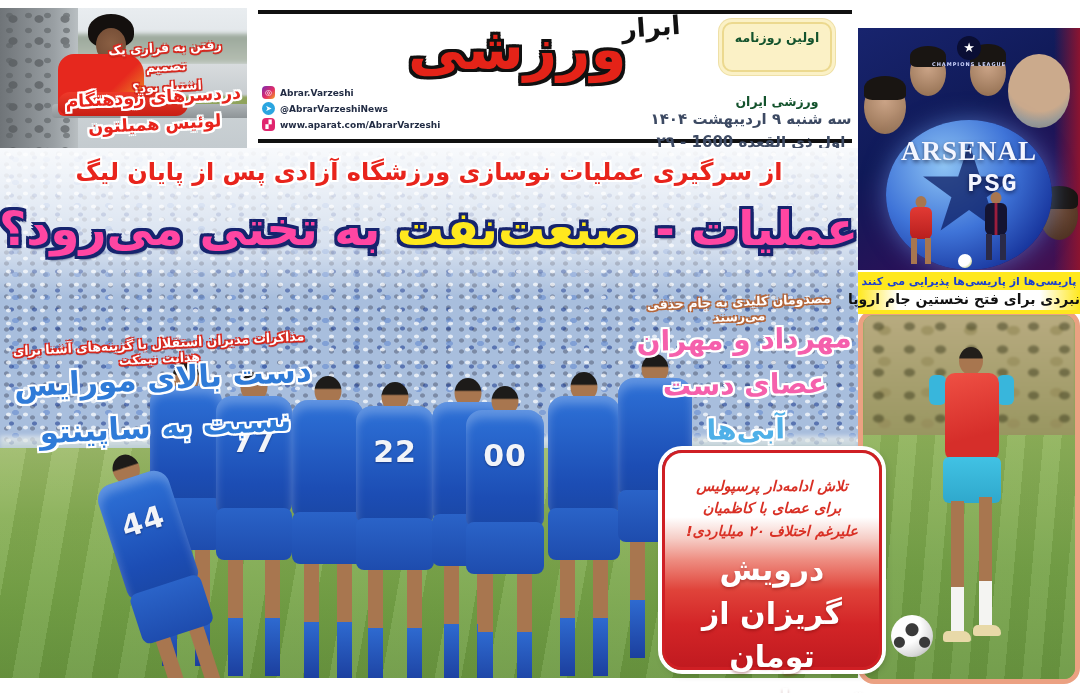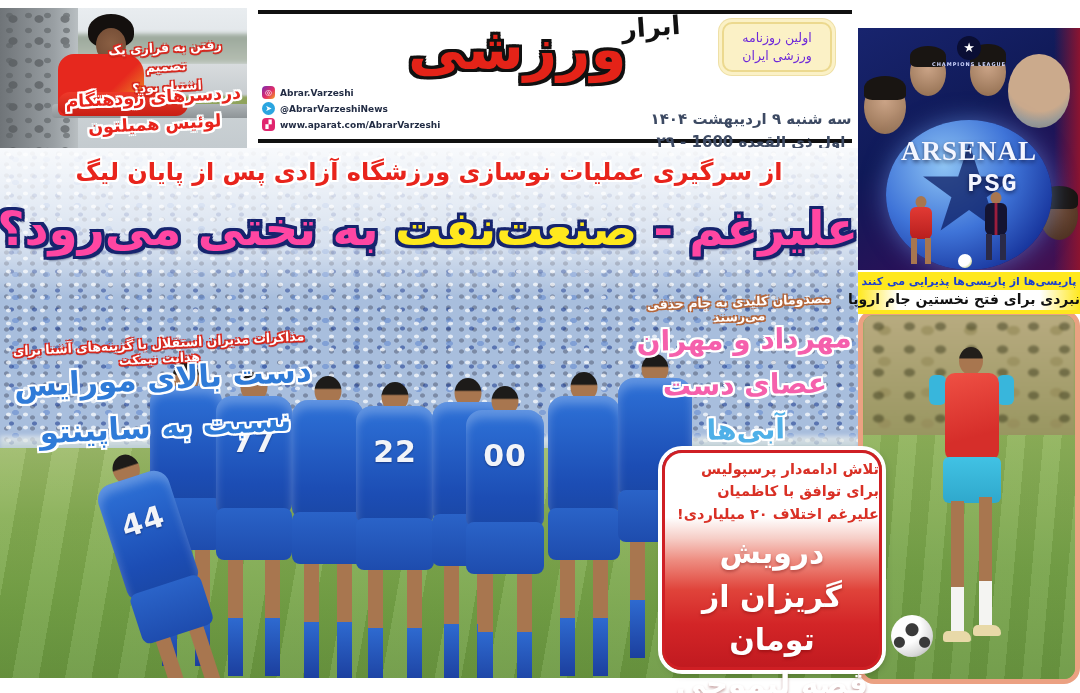--- a/index.html
+++ b/index.html
@@ -38,21 +38,21 @@
   .soc-ic{width:13px;height:13px;border-radius:4px;display:flex;align-items:center;justify-content:center;color:#fff;font-size:8px;line-height:1;}
   .ic-ig{background:linear-gradient(135deg,#7b2bb0,#e22b68 55%,#f5a623);}
   .ic-tg{background:#2aa5e0;border-radius:50%;}
   .ic-ap{background:#e0266e;}
   .soc-t{font-size:9px;font-weight:700;color:#222c44;}
   .logo-top{left:596px;top:12px;width:110px;text-align:center;font-size:26px;font-weight:800;color:#111;transform:rotate(-4deg);}
   .logo-main{left:408px;top:18px;width:300px;text-align:left;font-size:58px;font-weight:800;color:#e42318;line-height:1.1;
      text-shadow:-3px -3px 0 #111,3px -3px 0 #111,-3px 3px 0 #111,3px 3px 0 #111,0 -3px 0 #111,0 3px 0 #111,-3px 0 0 #111,3px 0 0 #111;}
   .badge{left:722px;top:22px;width:106px;height:46px;background:#fbf1c6;border:2px solid #ecd98f;border-radius:10px;
      display:flex;flex-direction:column;align-items:center;justify-content:center;gap:2px;box-shadow:0 0 0 3px #fbf1c6, 0 0 0 4px #efe0a6;}
-  .badge div{color:#6d28d9;font-weight:400;font-size:12.5px;line-height:1.3;}
+  .badge div{color:#14532d;font-weight:700;font-size:12.5px;line-height:1.3;margin-top:46px;}
   .dates{left:650px;top:108px;width:202px;text-align:center;color:#3d4a63;font-size:15px;font-weight:700;line-height:1.5;}
 
   
   .mainph{left:0;top:148px;width:858px;height:530px;overflow:hidden;background-color:#9db6da;}
   .crowd{position:absolute;left:0;top:0;width:100%;height:330px;
      background-image:radial-gradient(rgba(255,255,255,.7) 2px,transparent 3px),radial-gradient(rgba(25,55,140,.55) 2px,transparent 3px),radial-gradient(rgba(90,130,205,.5) 3px,transparent 4px),radial-gradient(rgba(40,40,60,.35) 2px,transparent 3px);
      background-size:17px 13px,23px 19px,31px 23px,13px 11px;background-color:#a8bedd;filter:blur(.6px);}
   .wash{position:absolute;left:0;top:0;width:100%;height:150px;background:linear-gradient(180deg,rgba(255,255,255,.92),rgba(255,255,255,.55) 65%,rgba(255,255,255,0));}
   .grass{position:absolute;left:0;top:300px;width:100%;height:230px;background:linear-gradient(180deg,#9dbb69 0%,#86ae53 30%,#74a246 70%,#6a973f 100%);}
   .grass::after{content:"";position:absolute;inset:0;background:repeating-linear-gradient(100deg,rgba(255,255,255,.08) 0 26px,rgba(0,0,0,.05) 26px 52px);}
@@ -78,21 +78,21 @@
   .pl .shorts{position:absolute;top:112px;width:100%;height:52px;background:linear-gradient(180deg,#2a63c8,#1e4cae);border-radius:8px;}
   .pl .leg{position:absolute;top:160px;width:15px;height:66px;background:#a8764f;}
   .pl .leg.l{left:16%;}.pl .leg.r{right:16%;}
   .pl .sock{position:absolute;top:222px;width:15px;height:58px;background:linear-gradient(180deg,#2e6ad0,#1c3f9e);}
   .pl .sock.l{left:16%;}.pl .sock.r{right:16%;}
 
   
   .redbox{left:662px;top:450px;width:214px;height:214px;border-radius:20px;border:3px solid #cf1f24;
      background:linear-gradient(180deg,#ffffff 0%,#ffffff 30%,#f6cdc6 40%,#ee8d81 50%,#e0433a 64%,#d32527 80%,#c11a20 100%);
      box-shadow:0 0 0 4px #ffffff,2px 3px 8px rgba(0,0,0,.3);z-index:6;}
-  .redbox .kick{margin-top:5px;text-align:right;color:#d93025;font-size:14.5px;font-weight:800;line-height:1.55;}
+  .redbox .kick{margin-top:22px;text-align:center;color:#d93025;font-size:14.5px;font-weight:800;line-height:1.55;font-style:italic;}
   .redbox .hd{margin-top:6px;text-align:center;color:#fff;font-size:30px;font-weight:800;line-height:1.45;text-shadow:0 2px 3px rgba(100,0,0,.35);}
 
   
   .poster{left:858px;top:28px;width:222px;height:242px;overflow:hidden;
      background:linear-gradient(150deg,#18246e 0%,#101a58 40%,#2a1158 75%,#4a1150 100%);}
   .poster .redge{position:absolute;right:0;top:0;width:26px;height:100%;background:linear-gradient(90deg,transparent,#8c1430);}
   .face{position:absolute;border-radius:50%;filter:blur(.5px);}
   .f-skin{background:radial-gradient(circle at 50% 40%,#caa386,#8d6a4c);}
   .f-hair::before{content:"";position:absolute;left:0;top:-4px;width:100%;height:45%;background:#191512;border-radius:50% 50% 20% 20%;}
   .sphere{position:absolute;left:28px;top:92px;width:166px;height:150px;border-radius:50%;
@@ -276,21 +276,21 @@
         <div class="torso"></div>
       <div class="leg l"></div>
         <div class="leg r"></div>
 
       <div class="shorts"></div>
       <div class="num">44</div>
     </div>
 
     <div class="abs mk ol-w rtl nowrap">از سرگیری عملیات نوسازی ورزشگاه آزادی پس از پایان لیگ</div>
     <div class="abs mh ol-navy rtl nowrap">
-      <span class="pink">علیرغم - </span><span class="yellow">صنعت‌نفت</span><span class="pink"> به تختی می‌رود؟</span>
+      <span class="pink">عملیات - </span><span class="yellow">صنعت‌نفت</span><span class="pink"> به تختی می‌رود؟</span>
     </div>
 
     <div class="abs lk ol-red rtl">مذاکرات مدیران استقلال با گزینه‌های آشنا برای هدایت نیمکت</div>
     <div class="abs lh ol-w rtl">
       <div>دست بالای مورایس</div>
       <div>نسبت به ساپینتو</div>
     </div>
 
     <div class="abs rk ol-brown rtl">مصدومان کلیدی به جام حذفی می‌رسند</div>
     <div class="abs rh ol-w rtl">
@@ -348,21 +348,21 @@
     <div class="tp-sock" style="left:88px;"></div>
     <div class="tp-sock" style="left:116px;top:266px;"></div>
     <div class="tp-boot" style="left:80px;"></div>
     <div class="tp-boot" style="left:110px;top:310px;"></div>
     <div class="tball"></div>
   </div>
 
   <div class="abs redbox rtl">
     <div class="kick">
       <div>تلاش ادامه‌دار پرسپولیس</div>
-      <div>برای توافق با کاظمیان</div>
+      <div>برای عصای با کاظمیان</div>
       <div>علیرغم اختلاف ۲۰ میلیاردی!</div>
     </div>
     <div class="hd">
       <div>درویش</div>
       <div>گریزان از تومان</div>
       <div>قصه لیموچی</div>
     </div>
   </div>
 
 </div>

